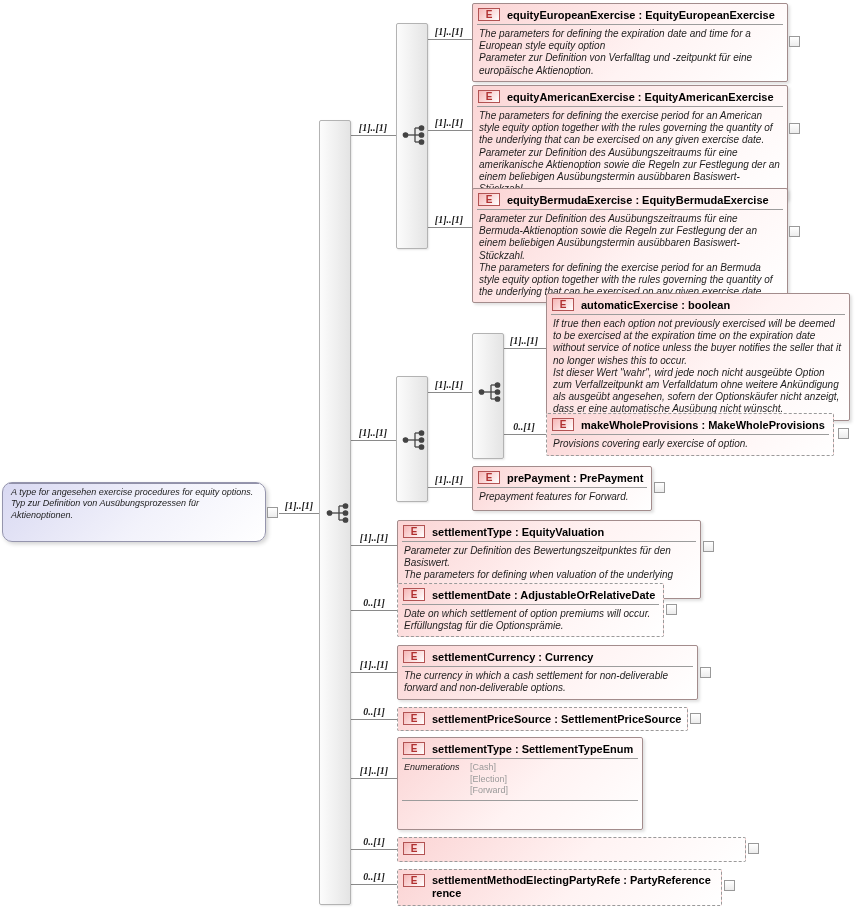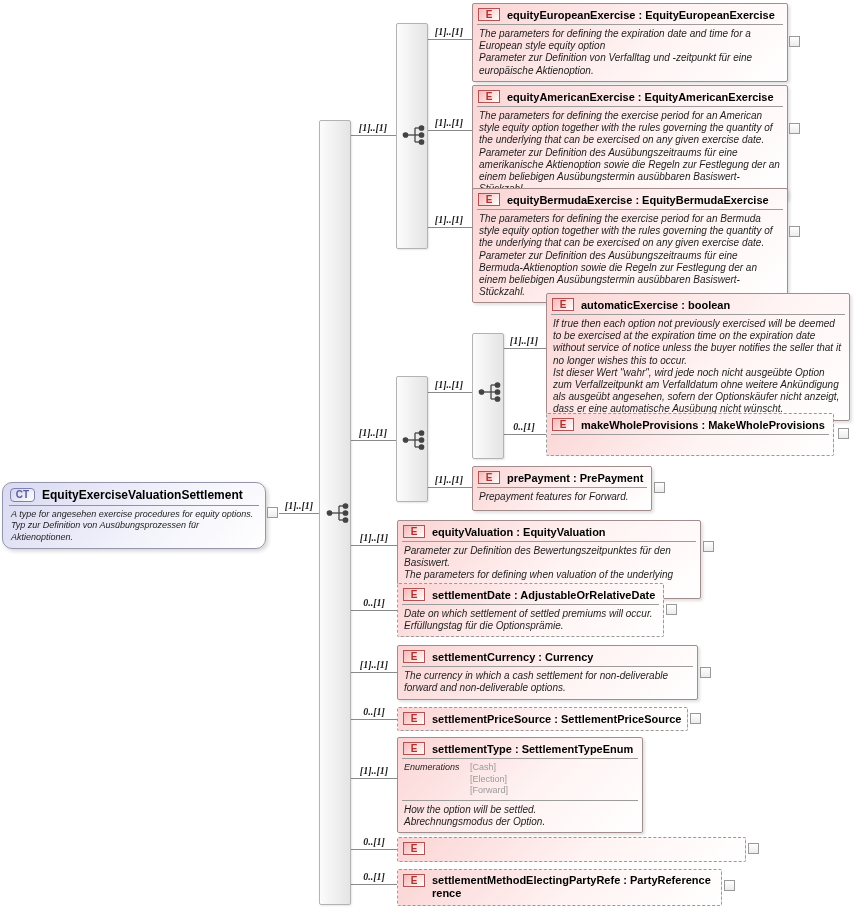--- a/index.html
+++ b/index.html
@@ -66,24 +66,20 @@
     color:#5a5a9e;font-weight:bold;font-size:10px;line-height:12px;text-align:center;
   }
   .rtitle{font-weight:bold;font-size:12px;color:#000;white-space:nowrap;}
   .rsep{height:0;border-top:1px solid #9090a8;margin:0 6px;}
   .rdesc{padding:3px 8px 5px 8px;font-style:italic;font-size:9px;line-height:1.25;color:#1d1d1d;}
 </style>
 </head>
 <body>
 
 <div class="root-box">
-  <div class="rhead">
-    <span class="badge-ct">CT</span>
-    <span class="rtitle">EquityExerciseValuationSettlement</span>
-  </div>
   <div class="rsep"></div>
   <div class="rdesc">
     <div>A type for angesehen exercise procedures for equity options.</div>
     <div>Typ zur Definition von Ausübungsprozessen für Aktienoptionen.</div>
   </div>
 </div>
 <div class="plusbtn" style="left:267px;top:507px;"></div>
 
 <div class="hline" style="left:279px;top:513px;width:40px;"></div>
 <div class="hline" style="left:351px;top:135px;width:45px;"></div>
@@ -213,22 +209,22 @@
 </div>
 <div class="plusbtn" style="left:789px;top:123px;"></div>
 
 <div class="ebox" style="left:472px;top:188px;width:316px;min-height:96px;">
   <div class="ehead">
     <span class="badge-e">E</span>
     <span class="etitle">equityBermudaExercise : EquityBermudaExercise</span>
   </div>
   <div class="esep"></div>
   <div class="edesc">
+    <div>Parameter zur Definition des Ausübungszeitraums für eine Bermuda-Aktienoption sowie die Regeln zur Festlegung der an einem beliebigen Ausübungstermin ausübbaren Basiswert-Stückzahl.</div>
     <div>The parameters for defining the exercise period for an Bermuda style equity option together with the rules governing the quantity of the underlying that can be exercised on any given exercise date.</div>
-    <div>Parameter zur Definition des Ausübungszeitraums für eine Bermuda-Aktienoption sowie die Regeln zur Festlegung der an einem beliebigen Ausübungstermin ausübbaren Basiswert-Stückzahl.</div>
   </div>
 </div>
 <div class="plusbtn" style="left:789px;top:226px;"></div>
 
 <div class="ebox" style="left:546px;top:293px;width:304px;min-height:111px;">
   <div class="ehead">
     <span class="badge-e">E</span>
     <span class="etitle">automaticExercise : boolean</span>
   </div>
   <div class="esep"></div>
@@ -237,56 +233,59 @@
     <div>Ist dieser Wert "wahr", wird jede noch nicht ausgeübte Option zum Verfallzeitpunkt am Verfalldatum ohne weitere Ankündigung als ausgeübt angesehen, sofern der Optionskäufer nicht anzeigt, dass er eine automatische Ausübung nicht wünscht.</div>
   </div>
 </div>
 
 <div class="ebox dashed" style="left:546px;top:413px;width:288px;min-height:43px;">
   <div class="ehead">
     <span class="badge-e">E</span>
     <span class="etitle">makeWholeProvisions : MakeWholeProvisions</span>
   </div>
   <div class="esep"></div>
+  <div class="edesc">
+    <div>Provisions covering early exercise of option.</div>
+  </div>
 </div>
 <div class="plusbtn" style="left:838px;top:428px;"></div>
 
 <div class="ebox" style="left:472px;top:466px;width:180px;min-height:45px;">
   <div class="ehead">
     <span class="badge-e">E</span>
     <span class="etitle">prePayment : PrePayment</span>
   </div>
   <div class="esep"></div>
   <div class="edesc">
     <div>Prepayment features for Forward.</div>
   </div>
 </div>
 <div class="plusbtn" style="left:654px;top:482px;"></div>
 
 <div class="ebox" style="left:397px;top:520px;width:304px;min-height:55px;">
   <div class="ehead">
     <span class="badge-e">E</span>
-    <span class="etitle">equityValuation : EquityValuation</span>
+    <span class="etitle">settlementType : EquityValuation</span>
   </div>
   <div class="esep"></div>
   <div class="edesc">
     <div>Parameter zur Definition des Bewertungszeitpunktes für den Basiswert.</div>
     <div>The parameters for defining when valuation of the underlying takes place.</div>
   </div>
 </div>
 <div class="plusbtn" style="left:703px;top:541px;"></div>
 
 <div class="ebox dashed" style="left:397px;top:583px;width:267px;min-height:54px;">
   <div class="ehead">
     <span class="badge-e">E</span>
     <span class="etitle">settlementDate : AdjustableOrRelativeDate</span>
   </div>
   <div class="esep"></div>
   <div class="edesc">
-    <div>Date on which settlement of settled premiums will occur.</div>
+    <div>Date on which settlement of option premiums will occur.</div>
     <div>Erfüllungstag für die Optionsprämie.</div>
   </div>
 </div>
 <div class="plusbtn" style="left:666px;top:604px;"></div>
 
 <div class="ebox" style="left:397px;top:645px;width:301px;min-height:55px;">
   <div class="ehead">
     <span class="badge-e">E</span>
     <span class="etitle">settlementCurrency : Currency</span>
   </div>
@@ -313,24 +312,20 @@
   <div class="esep"></div>
   <div class="enumrow">
     <span class="enumlabel">Enumerations</span>
     <span class="enumvals">
       <div>[Cash]</div>
       <div>[Election]</div>
       <div>[Forward]</div>
     </span>
   </div>
   <div class="esep"></div>
-  <div class="edesc">
-    <div>How the option will be settled.</div>
-    <div>Abrechnungsmodus der Option.</div>
-  </div>
 </div>
 
 <div class="ebox dashed" style="left:397px;top:837px;width:349px;min-height:25px;">
   <div class="ehead">
     <span class="badge-e">E</span>
   </div>
 </div>
 <div class="plusbtn" style="left:748px;top:843px;"></div>
 
 <div class="ebox dashed" style="left:397px;top:869px;width:325px;min-height:37px;">

